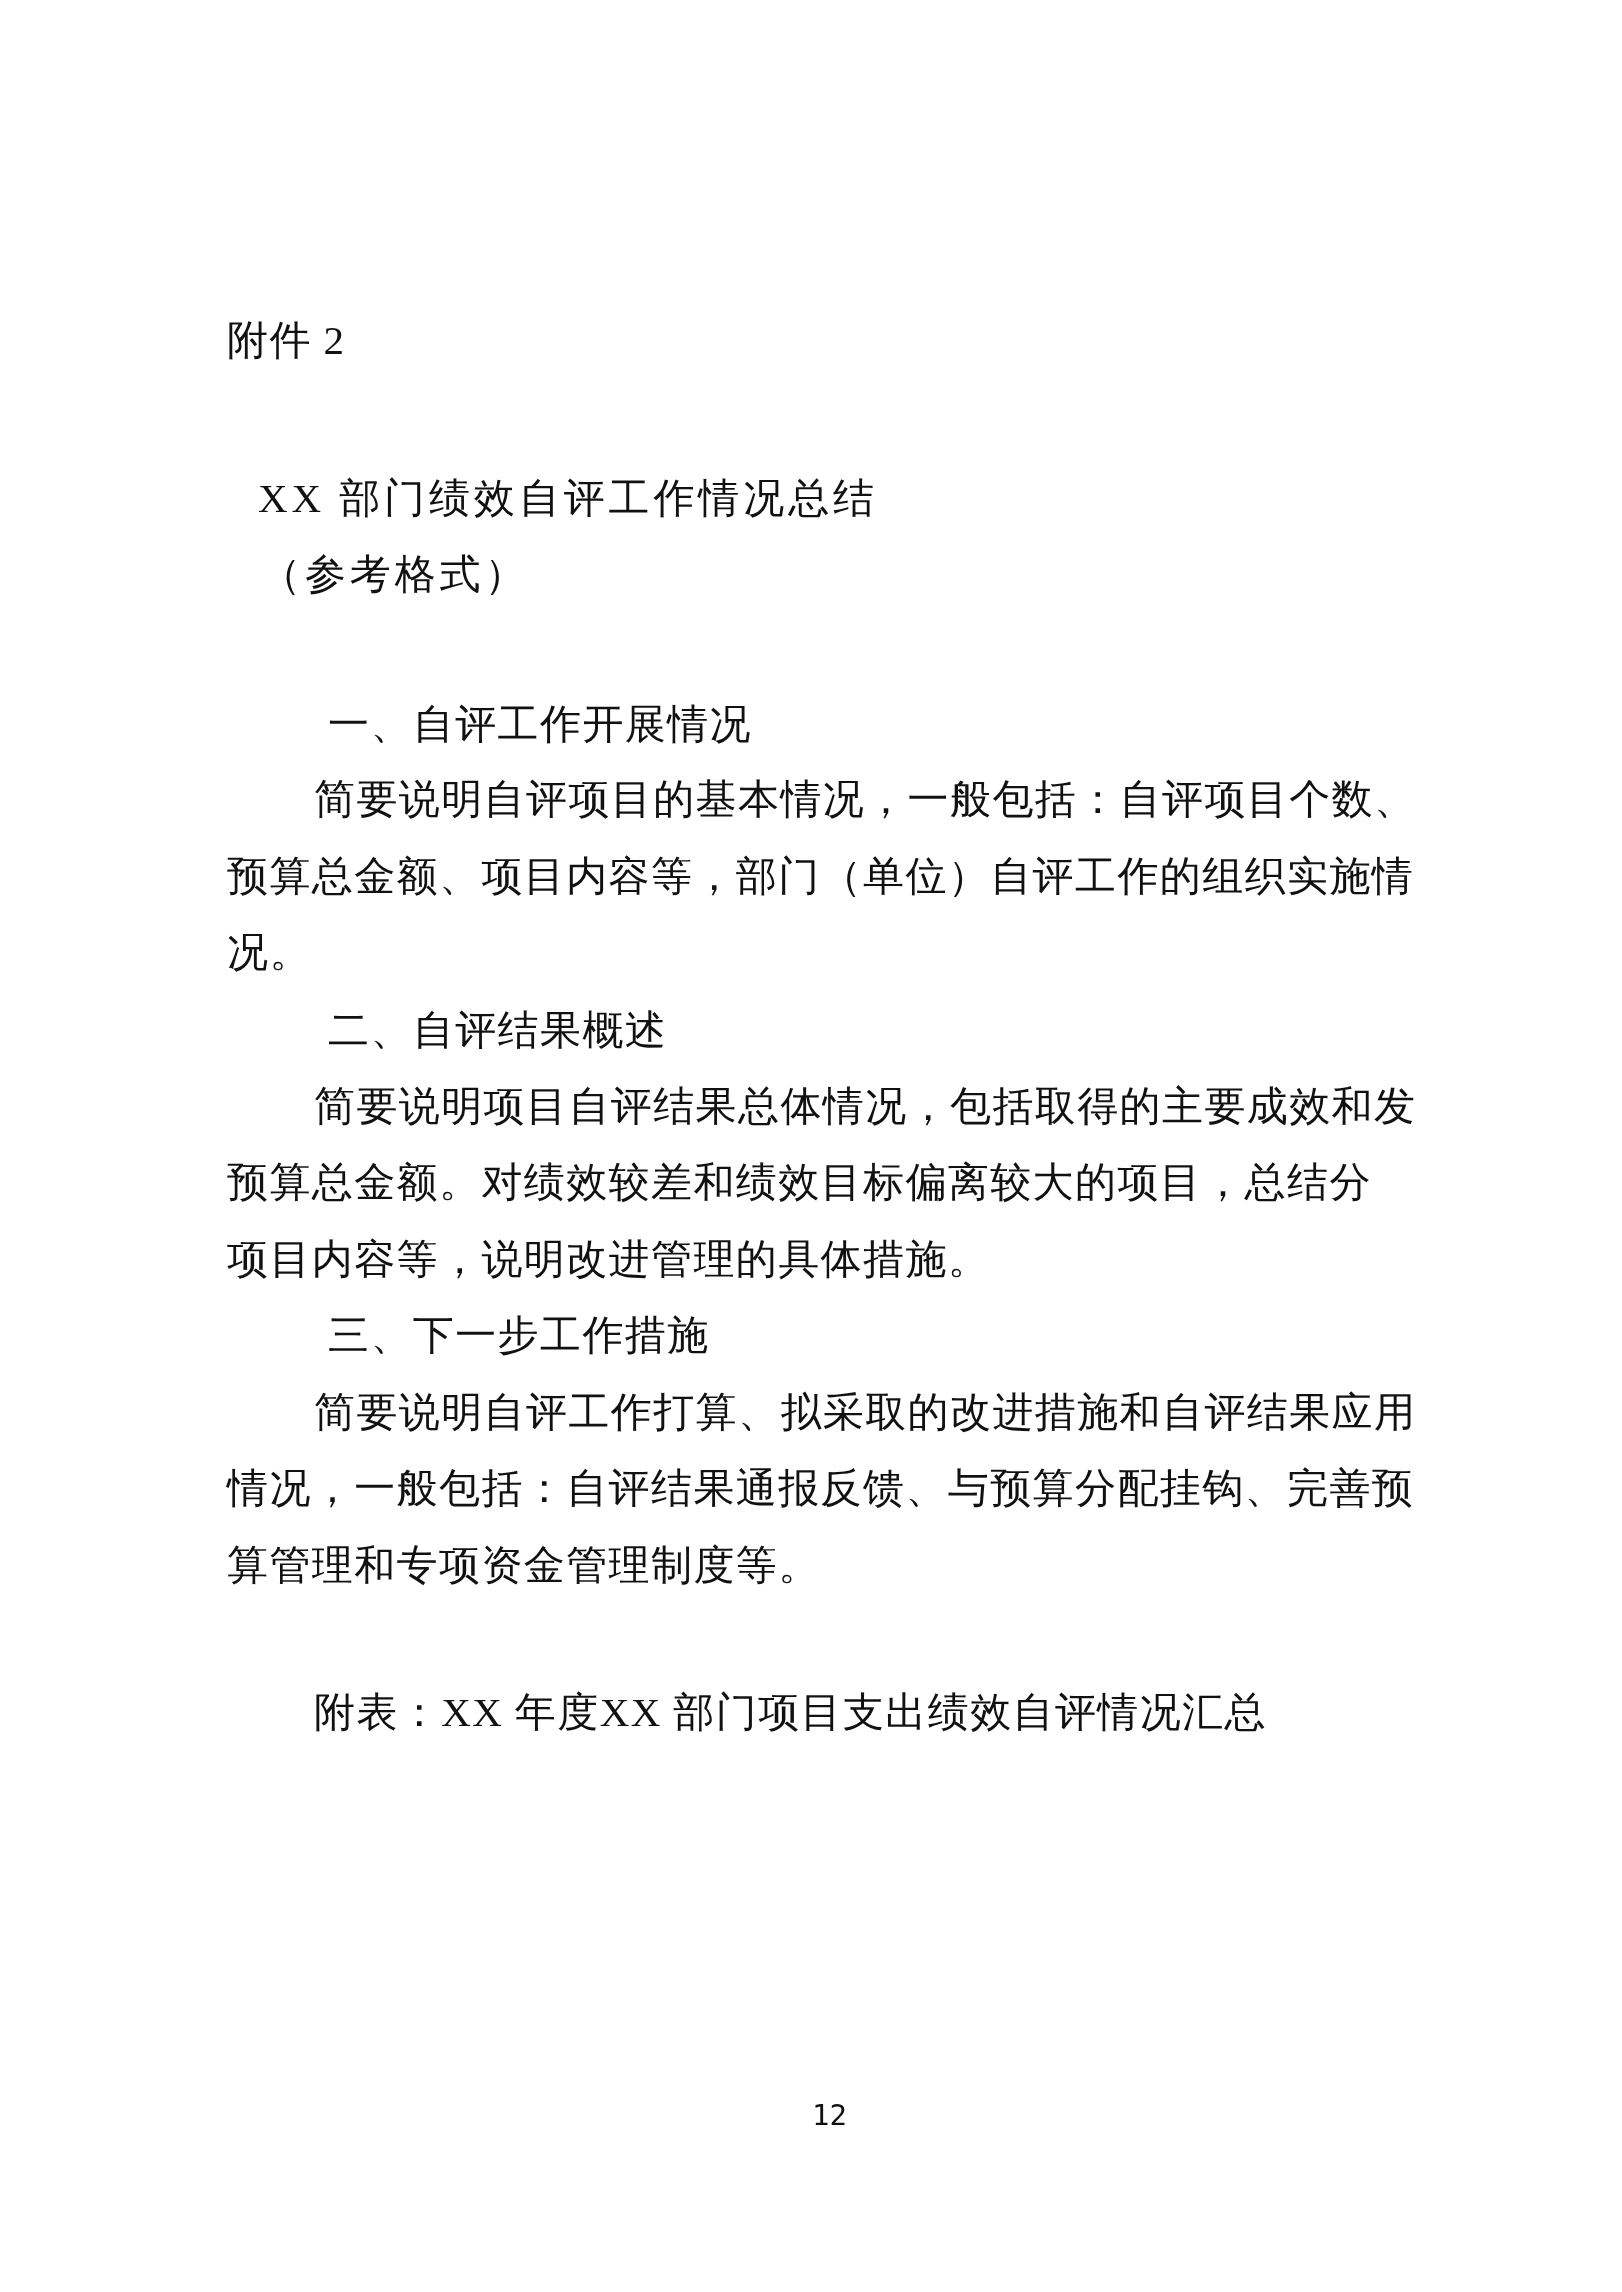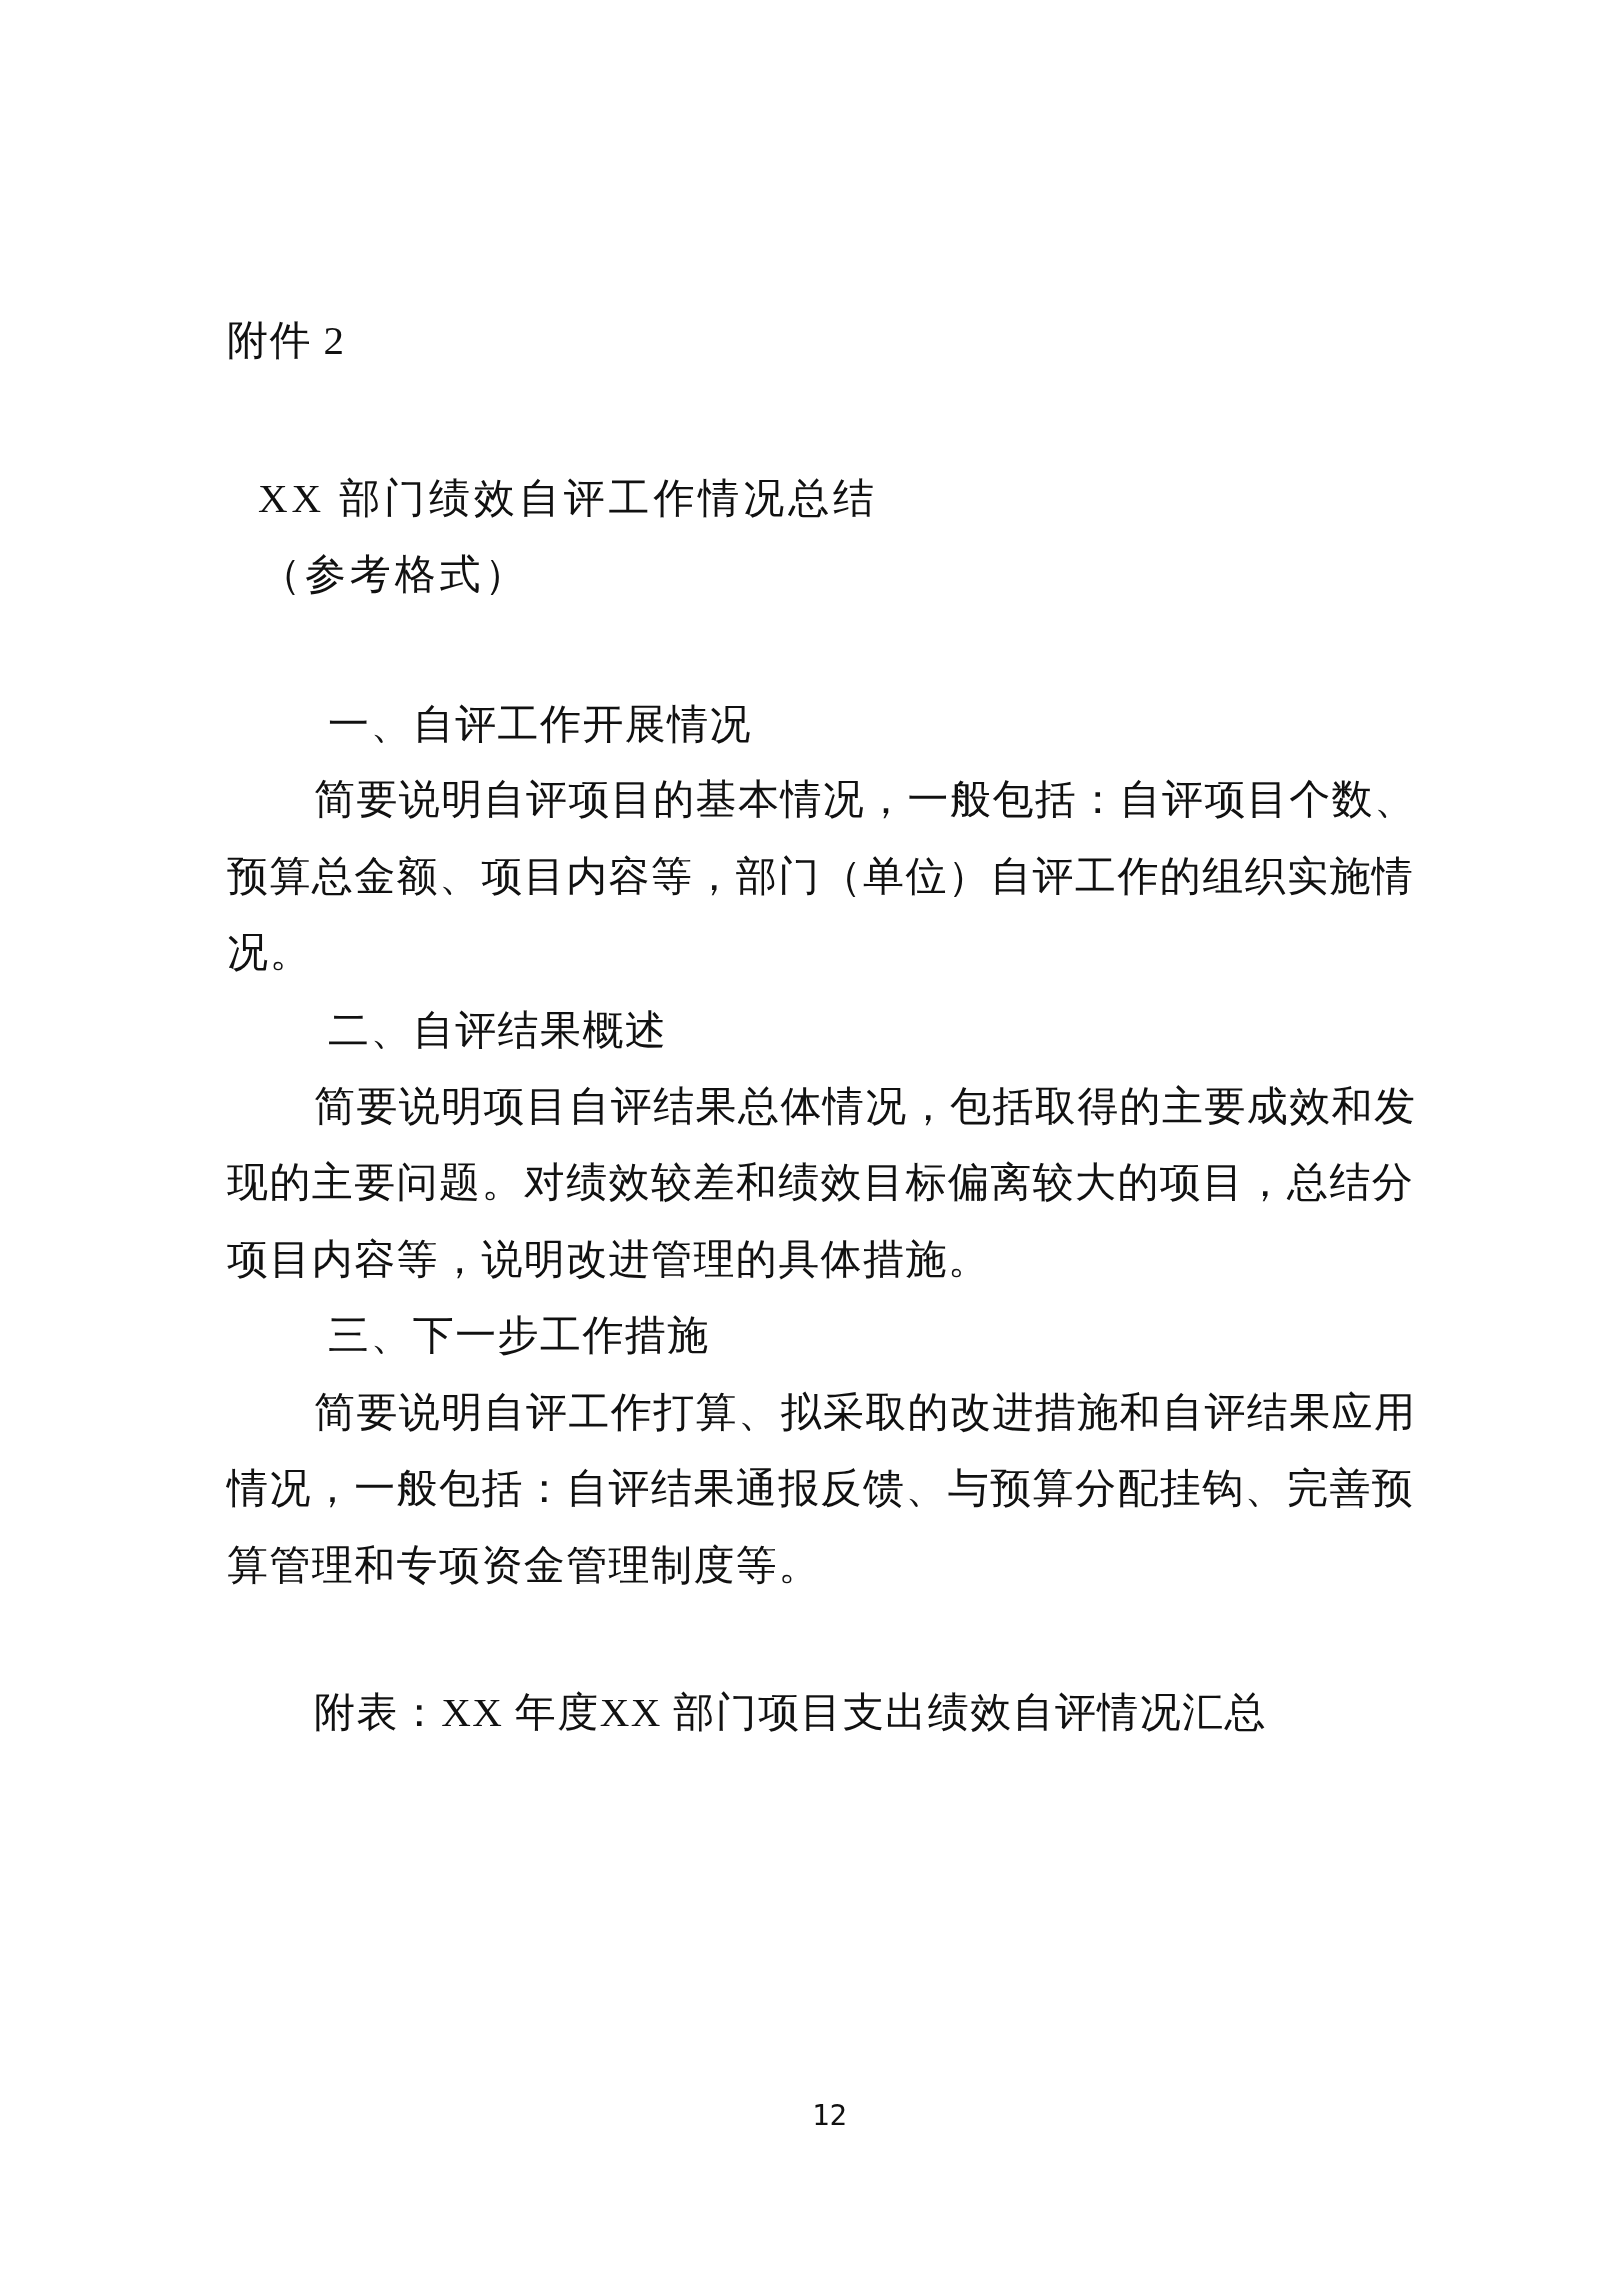--- a/index.html
+++ b/index.html
@@ -23,21 +23,21 @@
   <div class="line title">XX 部门绩效自评工作情况总结</div>
   <div class="line subtitle">（参考格式）</div>
 
   <div class="line heading" style="top:702px;">一、自评工作开展情况</div>
   <div class="line para-first" style="top:777px;">简要说明自评项目的基本情况，一般包括：自评项目个数、</div>
   <div class="line para" style="top:854px;">预算总金额、项目内容等，部门（单位）自评工作的组织实施情</div>
   <div class="line para" style="top:930px;">况。</div>
 
   <div class="line heading" style="top:1008px;">二、自评结果概述</div>
   <div class="line para-first" style="top:1084px;">简要说明项目自评结果总体情况，包括取得的主要成效和发</div>
-  <div class="line para" style="top:1160px;">现的主要问题。对绩效较差和绩效目标偏离较大的项目，总结分</div>
+  <div class="line para" style="top:1160px;">预算总金额。对绩效较差和绩效目标偏离较大的项目，总结分</div>
   <div class="line para" style="top:1237px;">项目内容等，说明改进管理的具体措施。</div>
 
   <div class="line heading" style="top:1313px;">三、下一步工作措施</div>
   <div class="line para-first" style="top:1390px;">简要说明自评工作打算、拟采取的改进措施和自评结果应用</div>
   <div class="line para" style="top:1466px;">情况，一般包括：自评结果通报反馈、与预算分配挂钩、完善预</div>
   <div class="line para" style="top:1543px;">算管理和专项资金管理制度等。</div>
 
   <div class="line footer-attach">附表：XX 年度XX 部门项目支出绩效自评情况汇总</div>
 
   <div class="page-number">12</div>

